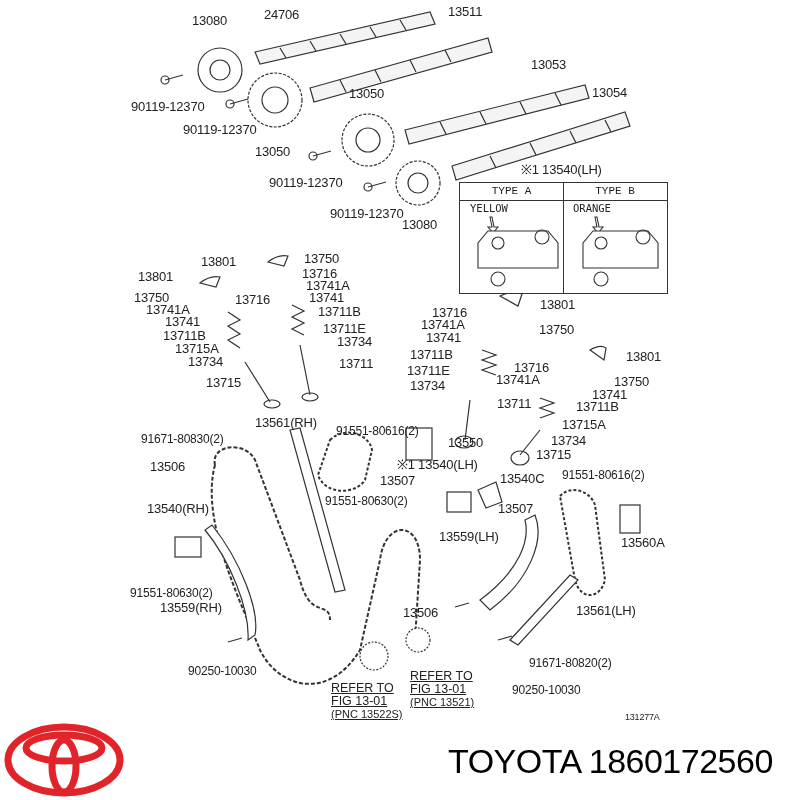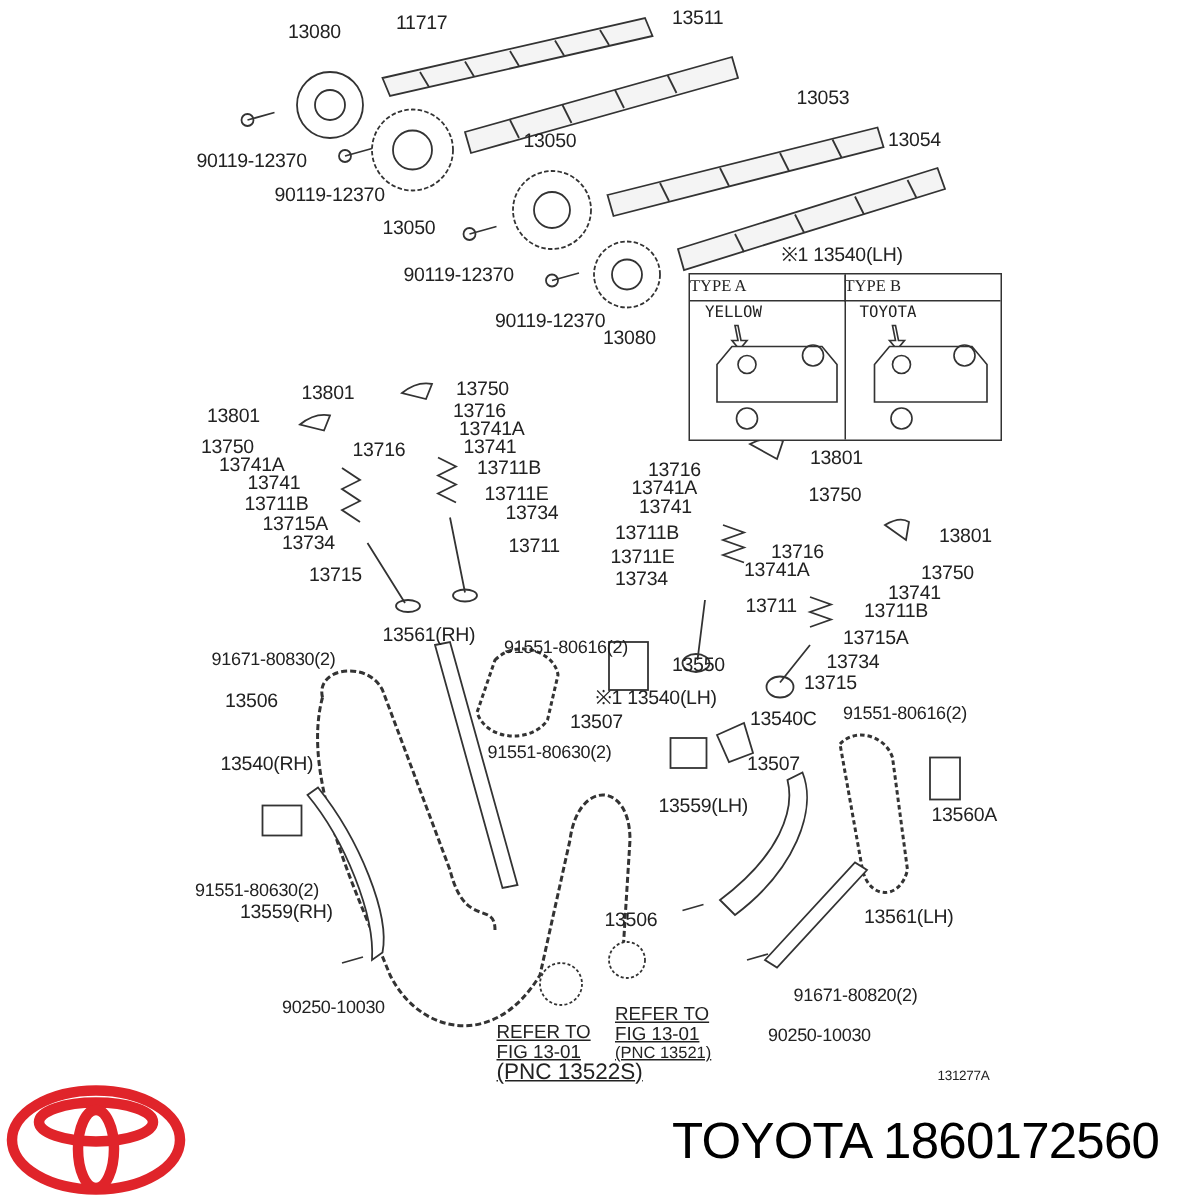--- a/index.html
+++ b/index.html
@@ -3,21 +3,21 @@
 <meta charset="utf-8">
 <style>
   html,body{margin:0;padding:0;background:#fff;}
   body{width:800px;height:800px;position:relative;overflow:hidden;font-family:"Liberation Sans",sans-serif;color:#222;}
   #diagram{position:absolute;left:0;top:0;width:692px;height:720px;}
   .lbl{position:absolute;font-size:13px;line-height:14px;white-space:nowrap;color:#222;letter-spacing:-0.2px;}
   .lbl.sm{font-size:12px;}
   .lbl.xs{font-size:9px;}
   .ref{position:absolute;font-size:12.5px;line-height:13px;text-align:left;white-space:nowrap;text-decoration:underline;}
   .typebox{position:absolute;left:459px;top:182px;width:207px;height:110px;border:1.3px solid #333;background:#fff;}
-  .typebox .hdr{position:absolute;top:0;height:17px;width:103px;border-bottom:1.3px solid #333;font-size:11px;line-height:17px;font-family:Liberation Serif, serif;}
+  .typebox .hdr{position:absolute;top:0;height:17px;width:103px;border-bottom:1.3px solid #333;font-size:11px;line-height:17px;text-align:center;font-family:Liberation Mono, monospace;}
   .typebox .hdrA{left:0;border-right:1.3px solid #333;}
   .typebox .hdrB{left:103px;width:104px;}
   .typebox .divider{position:absolute;left:103px;top:0;width:1.3px;height:110px;background:#333;}
   .typebox .color{position:absolute;top:19px;font-size:10.5px;font-family:"DejaVu Sans Mono",monospace;}
   #footer-title{position:absolute;left:448px;top:742px;font-size:34px;line-height:38px;color:#000;white-space:nowrap;letter-spacing:-0.5px;}
   #logo{position:absolute;left:2px;top:722px;width:124px;height:76px;}
 </style>
 </head>
 <body>
 
@@ -92,21 +92,21 @@
 
       <circle cx="374" cy="656" r="14" fill="#fff" stroke-dasharray="2 1.5"></circle>
       <circle cx="418" cy="640" r="12" fill="#fff" stroke-dasharray="2 1.5"></circle>
 
       <path d="M228,642 l14,-4 M455,607 l14,-4"></path>
       <path d="M498,640 l14,-4"></path>
     </g>
   </svg>
 
   <div class="lbl" style="left:192px;top:14px">13080</div>
-  <div class="lbl" style="left:264px;top:8px">11717</div>
+  <div class="lbl" style="left:264px;top:8px">24706</div>
   <div class="lbl" style="left:448px;top:5px">13511</div>
   <div class="lbl" style="left:131px;top:100px">90119-12370</div>
   <div class="lbl" style="left:183px;top:123px">90119-12370</div>
   <div class="lbl" style="left:255px;top:145px">13050</div>
   <div class="lbl" style="left:349px;top:87px">13050</div>
   <div class="lbl" style="left:269px;top:176px">90119-12370</div>
   <div class="lbl" style="left:330px;top:207px">90119-12370</div>
   <div class="lbl" style="left:402px;top:218px">13080</div>
   <div class="lbl" style="left:531px;top:58px">13053</div>
   <div class="lbl" style="left:592px;top:86px">13054</div>
@@ -165,36 +165,36 @@
   <div class="lbl" style="left:160px;top:601px">13559(RH)</div>
   <div class="lbl" style="left:403px;top:606px">13506</div>
   <div class="lbl" style="left:576px;top:604px">13561(LH)</div>
   <div class="lbl sm" style="left:188px;top:664px">90250-10030</div>
   <div class="lbl sm" style="left:529px;top:656px">91671-80820(2)</div>
   <div class="lbl sm" style="left:512px;top:683px">90250-10030</div>
 
   <div class="ref" style="left:331px;top:682px">
     <div>REFER TO</div>
     <div>FIG 13-01</div>
-    <div style="font-size:15px">(PNC 13522S)</div>
+    <div style="font-size:11px">(PNC 13522S)</div>
   </div>
   <div class="ref" style="left:410px;top:670px">
     <div>REFER TO</div>
     <div>FIG 13-01</div>
     <div style="font-size:11px">(PNC 13521)</div>
   </div>
 
   <div class="lbl xs" style="left:625px;top:710px">131277A</div>
 
   <div class="typebox">
     <div class="hdr hdrA">TYPE  A</div>
     <div class="hdr hdrB">TYPE  B</div>
     <div class="divider"></div>
     <div class="color" style="left:10px">YELLOW</div>
-    <div class="color" style="left:113px">TOYOTA</div>
+    <div class="color" style="left:113px">ORANGE</div>
     <svg width="207" height="110" style="position:absolute;left:0;top:0">
       <g fill="none" stroke="#333" stroke-width="1.1">
         <path d="M30,34 l2,10 l-4,0 l5,6 l5,-6 l-4,0 l-2,-10 z"></path>
         <path d="M135,34 l2,10 l-4,0 l5,6 l5,-6 l-4,0 l-2,-10 z"></path>
         <path d="M18,60 l0,25 l80,0 l0,-25 l-10,-12 l-60,0 z" fill="#fff"></path>
         <circle cx="38" cy="60" r="6"></circle>
           <circle cx="82" cy="54" r="7"></circle>
           <circle cx="38" cy="96" r="7"></circle>
         <path d="M123,60 l0,25 l75,0 l0,-25 l-10,-12 l-55,0 z" fill="#fff"></path>
         <circle cx="141" cy="60" r="6"></circle>

